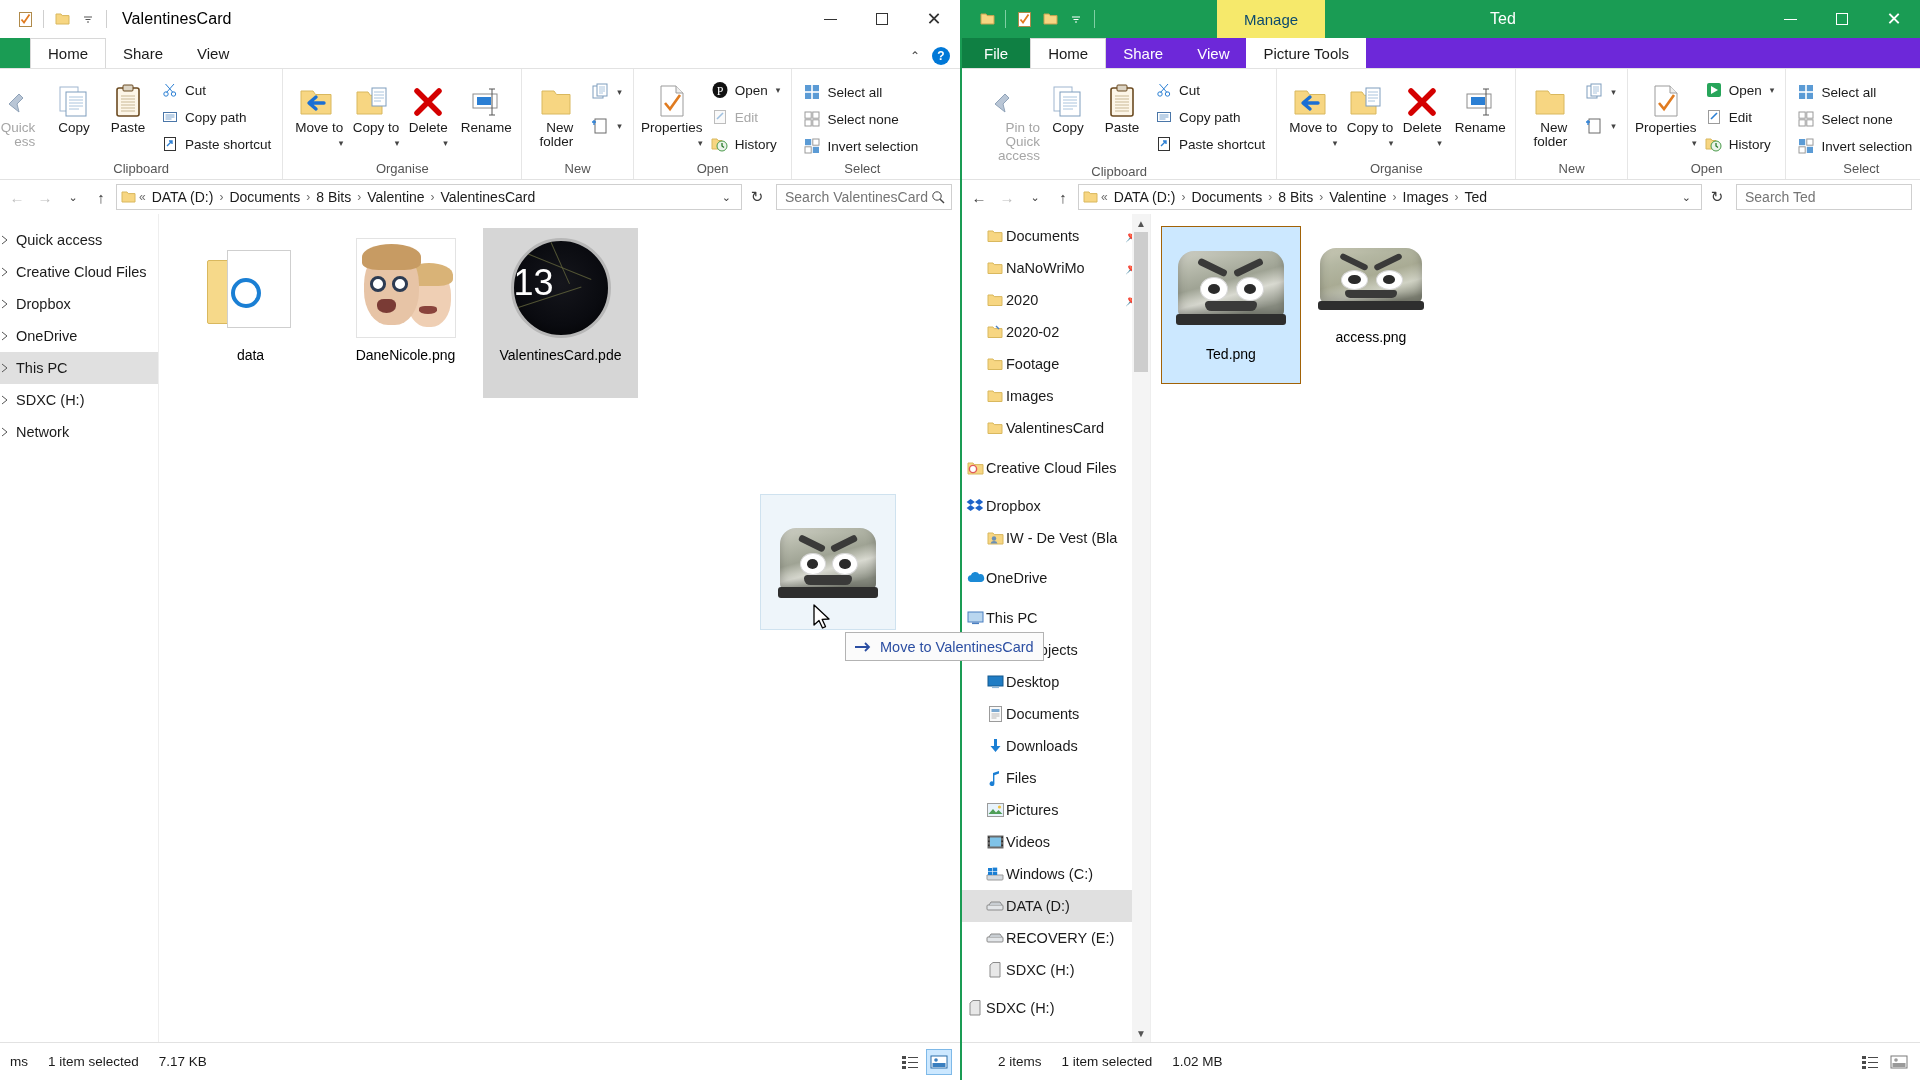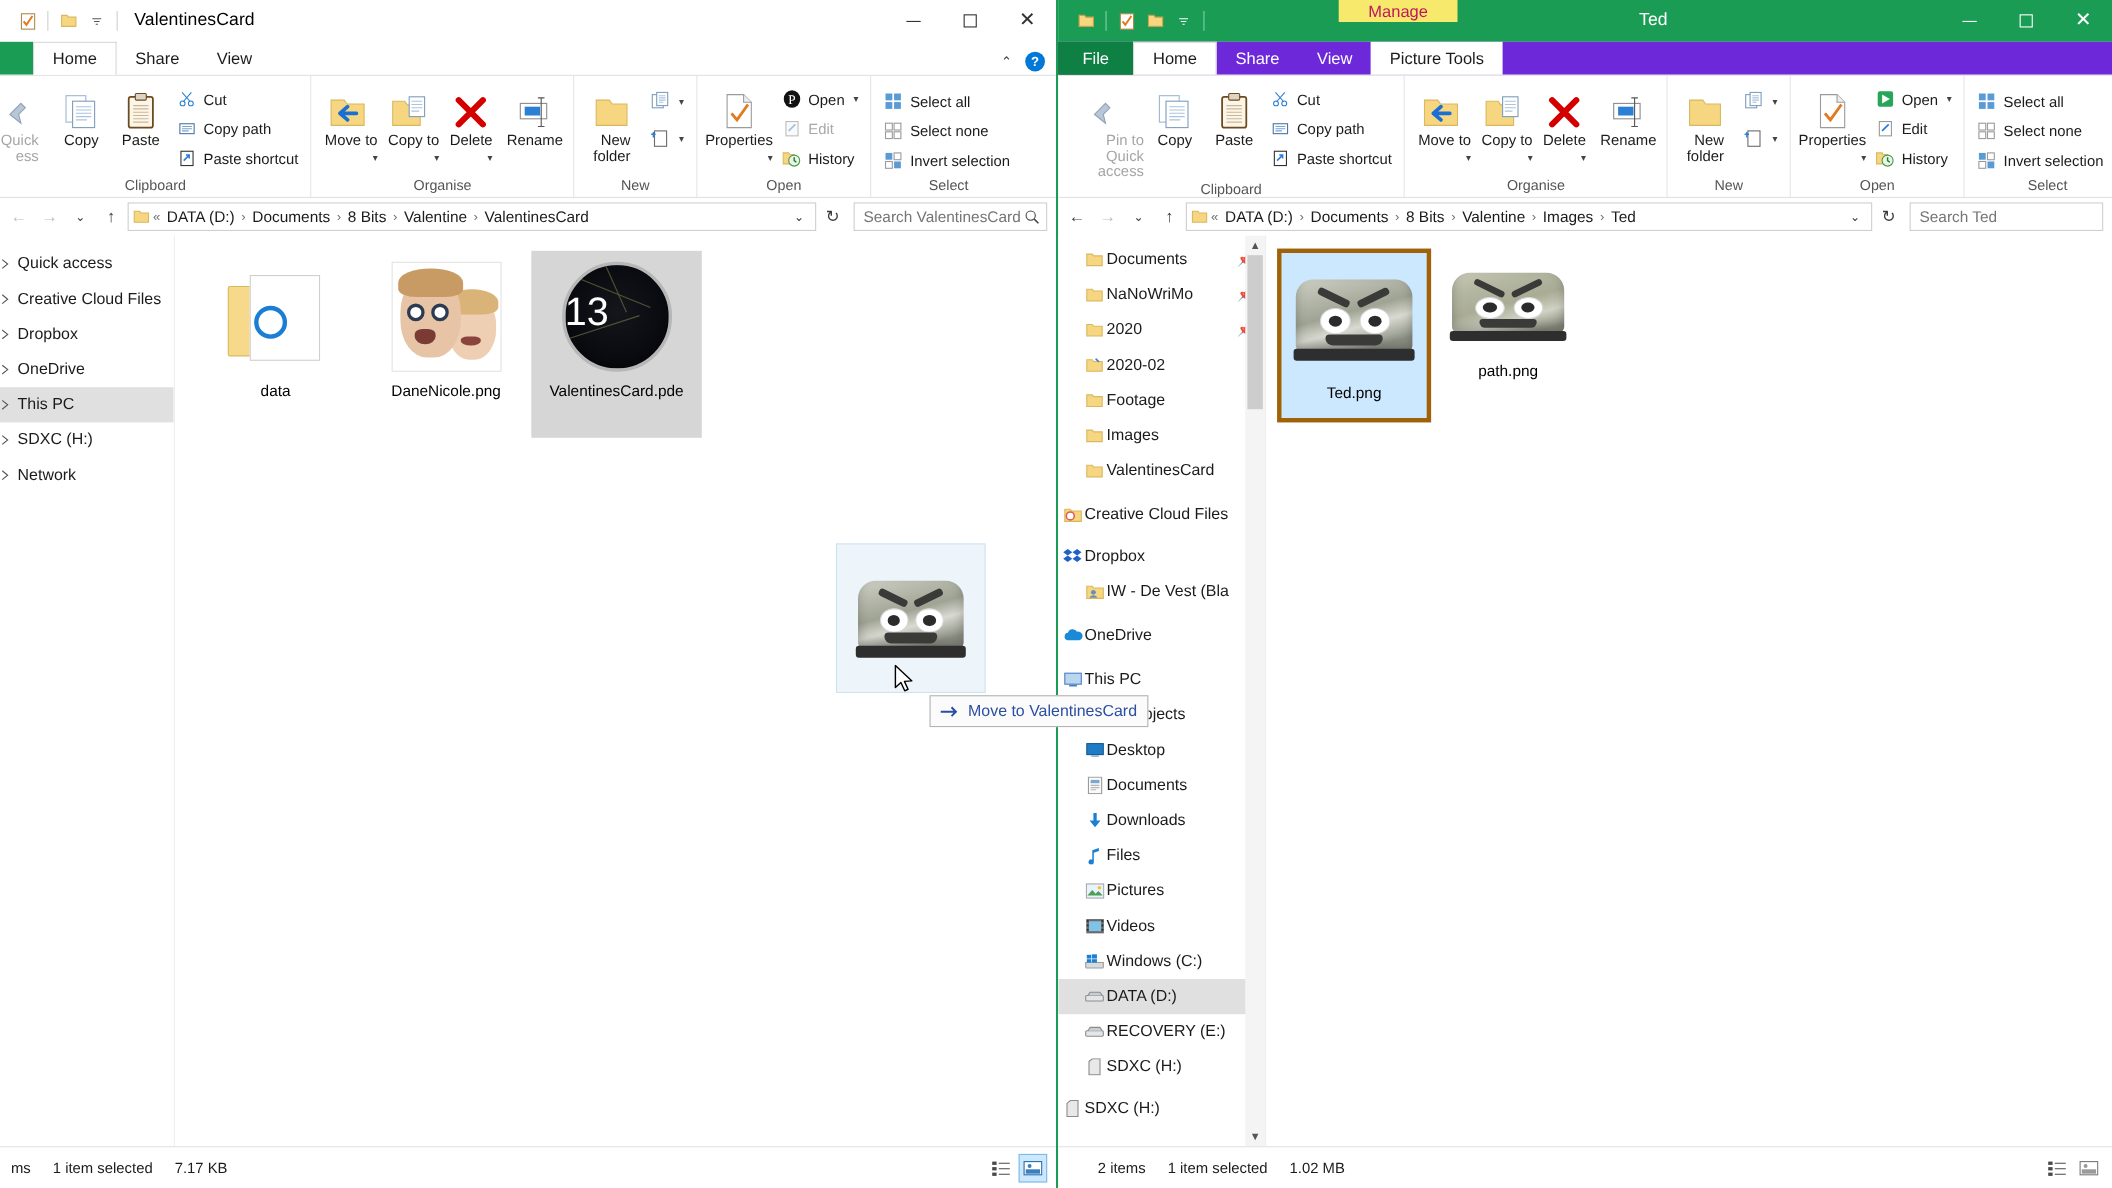--- a/index.html
+++ b/index.html
@@ -20,23 +20,23 @@
   .titlebar{height:38px;display:flex;align-items:center;position:relative;}
   .titlebar.left{background:#fff;}
   .titlebar.right{background:#1a9c54;}
   .qat{display:flex;align-items:center;gap:0;padding-left:12px;height:100%;}
   .qat-ic{width:26px;height:26px;display:flex;align-items:center;justify-content:center;}
   .qat-sep{width:1px;height:18px;background:#cfcfcf;margin:0 5px;}
   .qat-sep.g{background:#7fcfa4;}
   .title-text{font-size:16px;color:#000;margin-left:10px;letter-spacing:.1px;}
   .titlebar.right .title-text{color:#fff;}
   .manage-tab{
-    position:absolute;left:255px;top:0;height:20px;min-width:108px;
+    position:absolute;left:255px;top:0;height:38px;min-width:108px;
     background:#f6e96b;display:flex;align-items:center;justify-content:center;
-    font-size:15px;color:#be185d;padding:0 14px;box-sizing:border-box;
+    font-size:15px;color:#0c4a6e;padding:0 14px;box-sizing:border-box;
   }
   .win-ctl{position:absolute;right:0;top:0;height:38px;display:flex;}
   .win-ctl div{width:52px;height:38px;display:flex;align-items:center;justify-content:center;}
   .win-ctl.left-c div{color:#333;}
   .win-ctl.right-c div{color:#fff;}
   .glyph-min{display:inline-block;width:13px;height:1px;background:currentColor;}
   .glyph-max{display:inline-block;width:12px;height:12px;border:1px solid currentColor;box-sizing:border-box;}
   .glyph-close{font-size:18px;line-height:1;font-family:"DejaVu Sans",sans-serif;font-weight:300;}
 
   
@@ -107,21 +107,21 @@
   .navitem .pin{margin-left:auto;padding-right:10px;color:#7d7d7d;font-size:12px;}
   .ind0{padding-left:2px;}
   .ind1{padding-left:22px;}
 
   
   .tiles{position:absolute;left:14px;top:14px;right:0;display:flex;flex-wrap:wrap;gap:0;}
   .tile{width:155px;height:170px;display:flex;flex-direction:column;align-items:center;padding-top:10px;box-sizing:border-box;}
   .tile.sel{background:#d6d6d6;}
   .tile .thumbwrap{width:100px;height:100px;display:flex;align-items:center;justify-content:center;}
   .tile .cap{margin-top:8px;font-size:14px;text-align:center;line-height:18px;width:128px;word-wrap:break-word;}
-  .tile.sel2{background:#cce8ff;border:4px solid #a16207;box-sizing:border-box;}
+  .tile.sel2{background:#cce8ff;border:1px solid #a16207;box-sizing:border-box;}
 
   
   .statusbar{position:absolute;left:0;right:0;bottom:0;height:38px;border-top:1px solid #e2e2e2;display:flex;align-items:center;background:#fff;box-sizing:border-box;font-size:13.5px;color:#1b1b1b;}
   .stat-item{padding:0 10px;white-space:nowrap;}
   .viewtoggles{margin-left:auto;display:flex;align-items:center;gap:3px;padding-right:8px;}
   .vt{width:26px;height:26px;display:flex;align-items:center;justify-content:center;box-sizing:border-box;}
   .vt.on{background:#cce8ff;border:1px solid #7eb9e8;}
 
   
   .dragghost{
@@ -1241,21 +1241,21 @@
                   <div class="brow r"></div>
                 <div class="eye l">
                     <div class="p"></div>
                   </div>
                 <div class="eye r">
                     <div class="p"></div>
                   </div>
                 <div class="mouth"></div>
               </div>
             </div>
-            <div class="cap">path.png</div>
+            <div class="cap">access.png</div>
           </div>
         </div>
       </div>
     </div>
 
     <div class="statusbar" style="border-top:1px solid #e2e2e2;">
       <span class="stat-item" style="padding-left:36px;">2 items</span>
       <span class="stat-item">1 item selected</span>
       <span class="stat-item">1.02 MB</span>
       <div class="viewtoggles">

